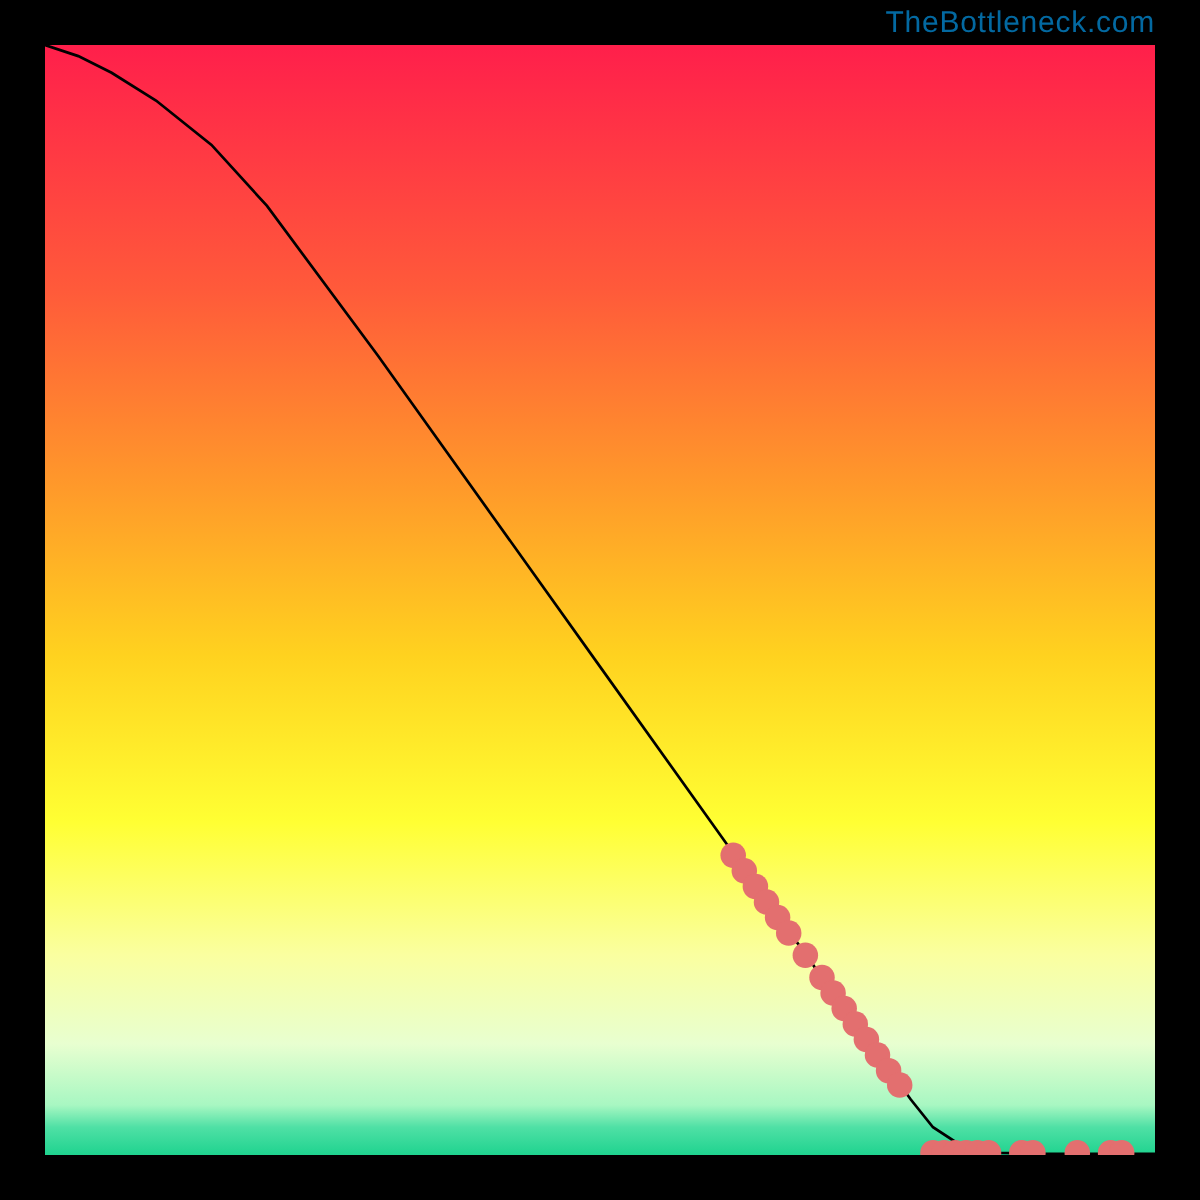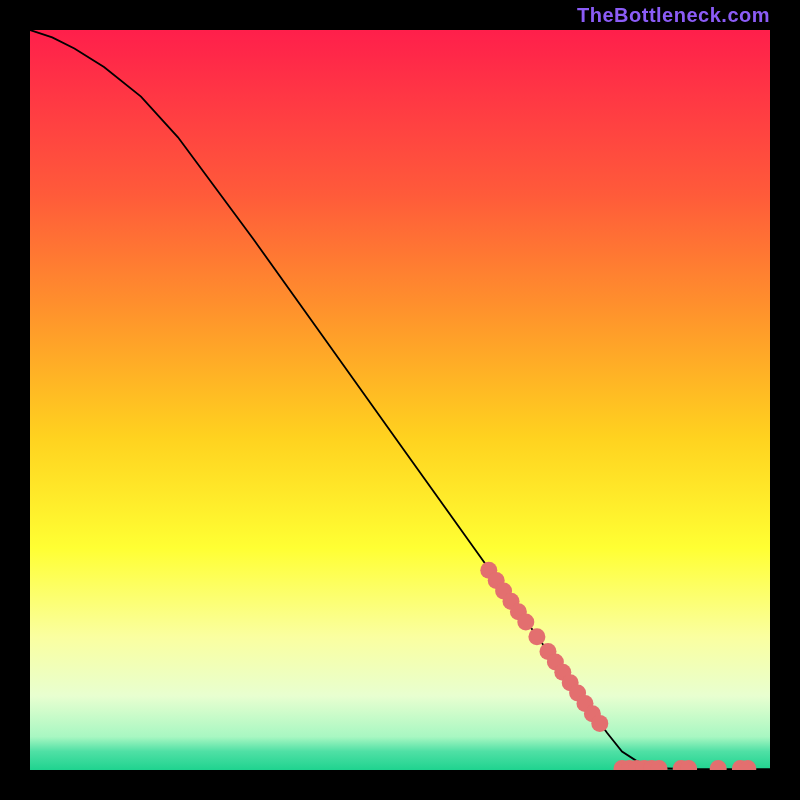--- a/index.html
+++ b/index.html
@@ -13,23 +13,23 @@
   .outer {
     position: relative;
     width: 800px;
     height: 800px;
     background: #000;
   }
   .watermark {
     position: absolute;
     top: 4px;
     right: 30px;
-    color: #8b5cf6;
+    color: #0369a1;
     font-size: 20px;
-    font-weight: 700;
+    font-weight: 400;
     letter-spacing: 0.5px;
     z-index: 10;
   }
   .plot-wrap {
     position: absolute;
     left: 30px;
     top: 30px;
     width: 740px;
     height: 740px;
   }

